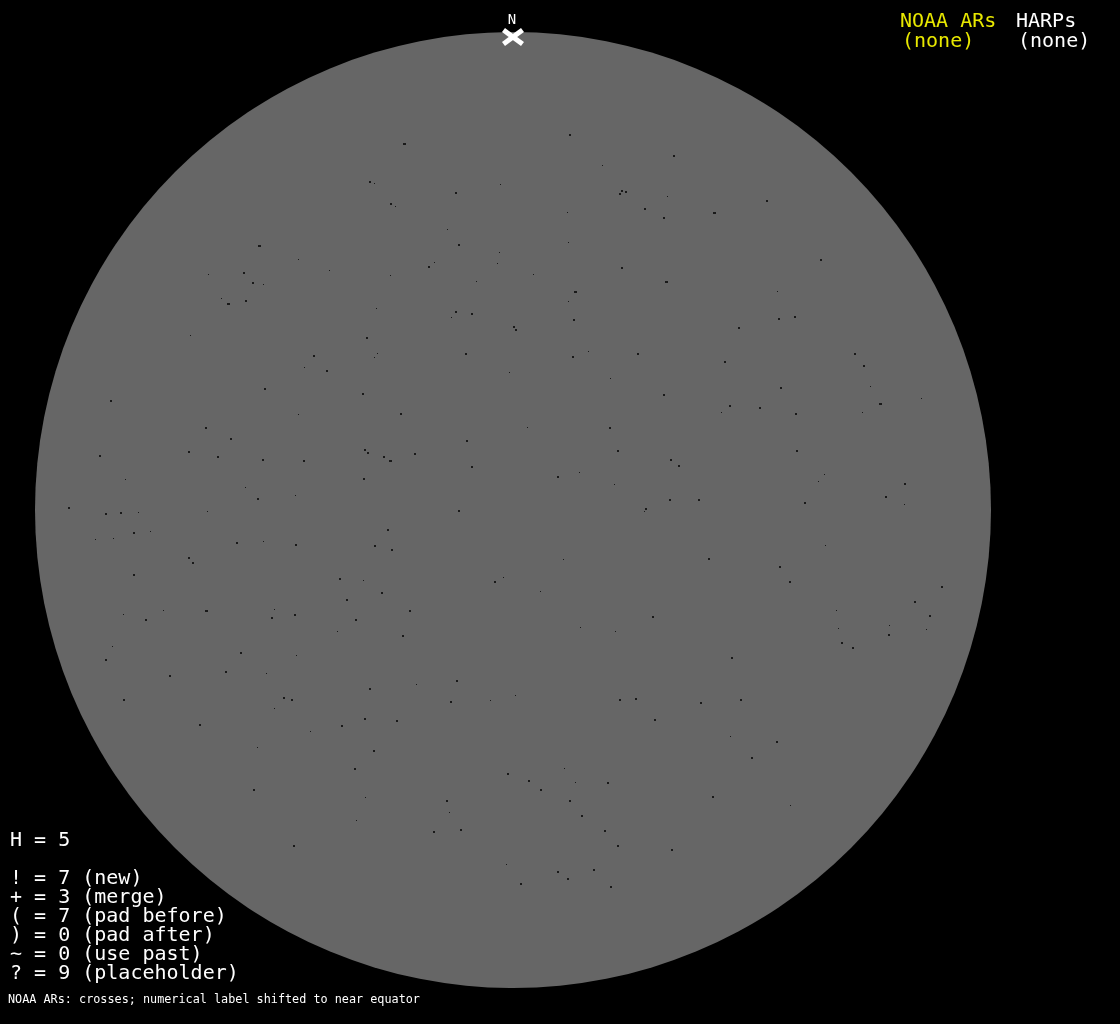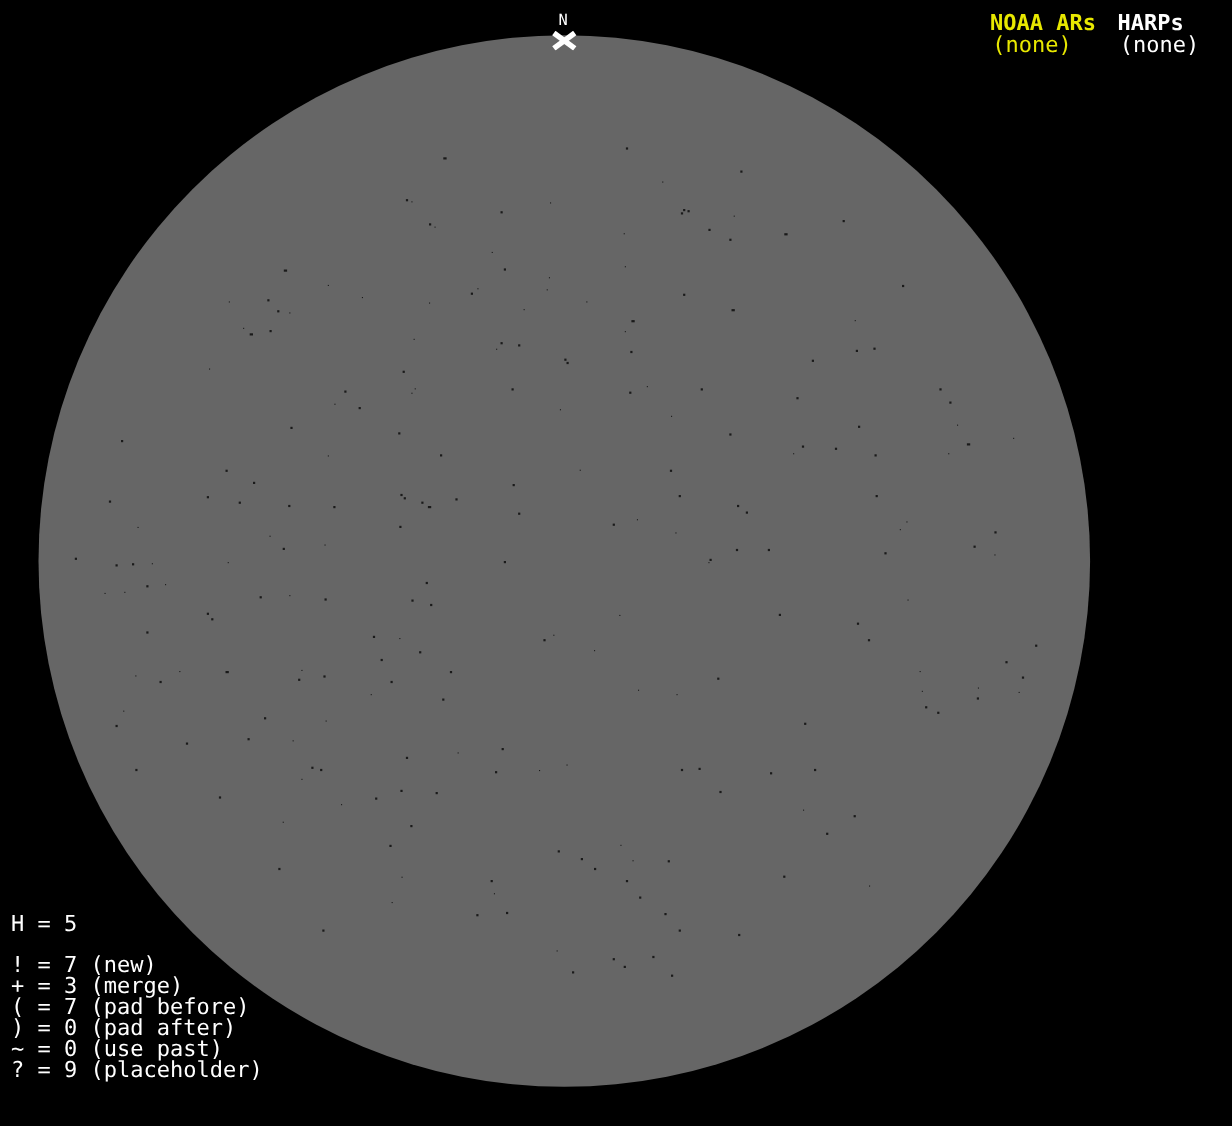--- a/index.html
+++ b/index.html
@@ -43,21 +43,20 @@
     font-size: 20px;
     line-height: 19px;
     white-space: pre;
   }
   .hdr-right-label {
     position: absolute;
     top: 10px;
     font-size: 20px;
     line-height: 20px;
     white-space: pre;
-    font-weight: bold;
   }
   .hdr-right-value {
     position: absolute;
     top: 30px;
     font-size: 20px;
     line-height: 20px;
     white-space: pre;
   }
   .noaa { color: var(--accent); }
   .harps { color: var(--text); }
@@ -365,15 +364,16 @@
     <div class="legend-line"></div>
     <div class="legend-line">! = 7 (new)</div>
     <div class="legend-line">+ = 3 (merge)</div>
     <div class="legend-line">( = 7 (pad before)</div>
     <div class="legend-line">) = 0 (pad after)</div>
     <div class="legend-line">~ = 0 (use past)</div>
     <div class="legend-line">? = 9 (placeholder)</div>
   </div>
 
   <div class="footnotes">
+    <div class="footnote-line">NOAA ARs: crosses; numerical label shifted to near equator</div>
   </div>
 
 </div>
 
 </body></html>

